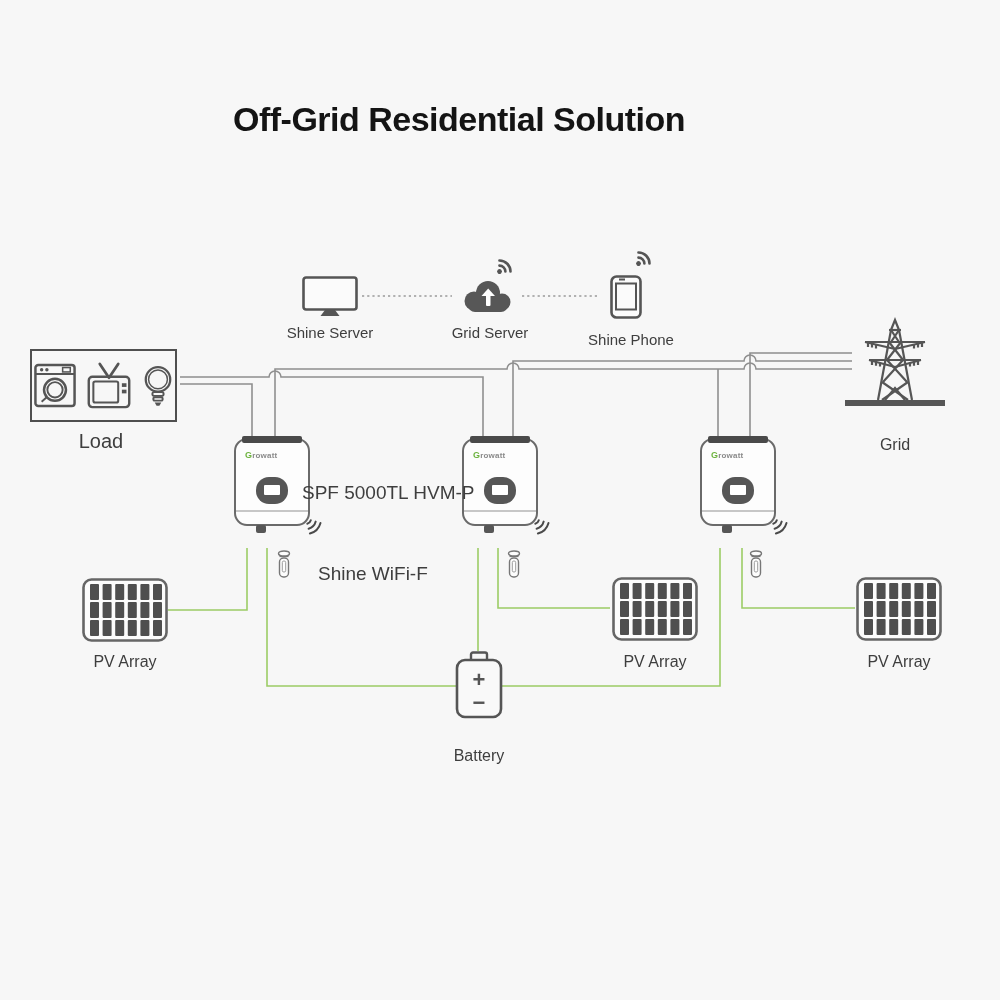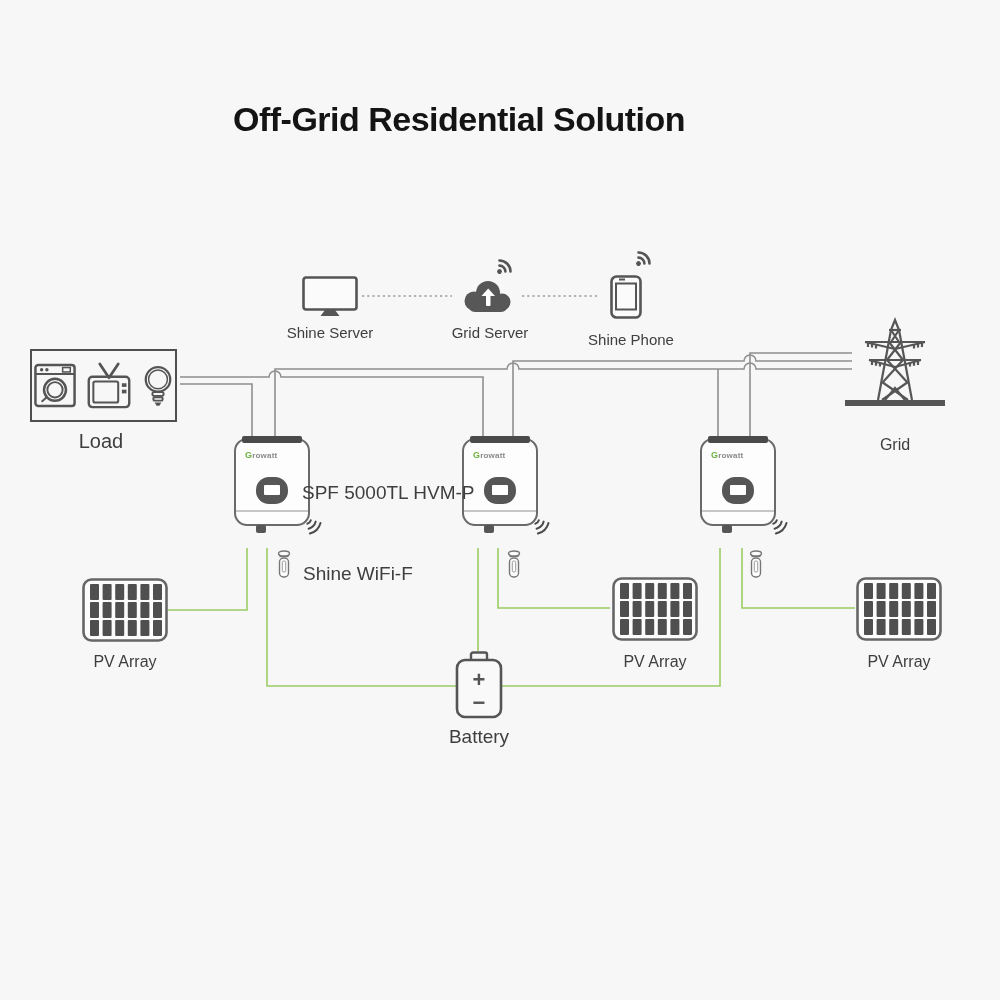--- a/index.html
+++ b/index.html
@@ -205,21 +205,21 @@
 <div class="brand" style="left:711px;top:449px"><span class="g">G</span><span>rowatt</span></div>
 <svg class="abs" style="left:770px;top:517px" width="20" height="20" viewBox="0 0 20 20">
   <g stroke="#4a4a4a" stroke-width="2" stroke-linecap="round" fill="none">
     <path d="M6.8,3.3 A5,5 0 0 1 3.3,6.8"></path>
     <path d="M11.7,4.6 A10,10 0 0 1 4.6,11.7"></path>
     <path d="M16.5,5.9 A15,15 0 0 1 5.9,16.5"></path>
   </g>
 </svg>
 
 <div class="lbl-left" style="left:302px;top:482px">SPF 5000TL HVM-P</div>
-<div class="lbl-left" style="left:303px;top:563px">Shine WiFi-F</div>
+<div class="lbl-left" style="left:318px;top:563px">Shine WiFi-F</div>
 
 <svg class="abs" style="left:276px;top:550px" width="16" height="30" viewBox="0 0 16 30">
   <ellipse cx="8" cy="3.5" rx="5.5" ry="2.5" fill="#fdfdfd" stroke="#777" stroke-width="1.4"></ellipse>
   <line x1="3.5" y1="6.5" x2="12.5" y2="6.5" stroke="#777" stroke-width="1.2"></line>
   <rect x="3.5" y="8" width="9" height="19" rx="4" fill="#fdfdfd" stroke="#777" stroke-width="1.4"></rect>
   <rect x="6.3" y="11" width="3.4" height="11" rx="1.5" fill="none" stroke="#9a9a9a" stroke-width="1"></rect>
 </svg>
 <svg class="abs" style="left:506px;top:550px" width="16" height="30" viewBox="0 0 16 30">
   <ellipse cx="8" cy="3.5" rx="5.5" ry="2.5" fill="#fdfdfd" stroke="#777" stroke-width="1.4"></ellipse>
   <line x1="3.5" y1="6.5" x2="12.5" y2="6.5" stroke="#777" stroke-width="1.2"></line>
@@ -307,13 +307,13 @@
   </g>
 </svg>
 <div class="lbl" style="left:899px;top:653px;font-size:16px">PV Array</div>
 
 <svg class="abs" style="left:455px;top:651px" width="48" height="68" viewBox="0 0 48 68">
   <rect x="16" y="1.5" width="16" height="9" rx="2" fill="#f7f7f7" stroke="#555" stroke-width="2.4"></rect>
   <rect x="2" y="9" width="44" height="57" rx="8" fill="#f9f9f9" stroke="#555" stroke-width="2.6"></rect>
 </svg>
 <div class="batt-sign" style="left:479px;top:680px">+</div>
 <div class="batt-sign" style="left:479px;top:703px">−</div>
-<div class="lbl" style="left:479px;top:726px;font-size:19px">Battery</div>
+<div class="lbl" style="left:479px;top:747px;font-size:16px">Battery</div>
 
 </body></html>

